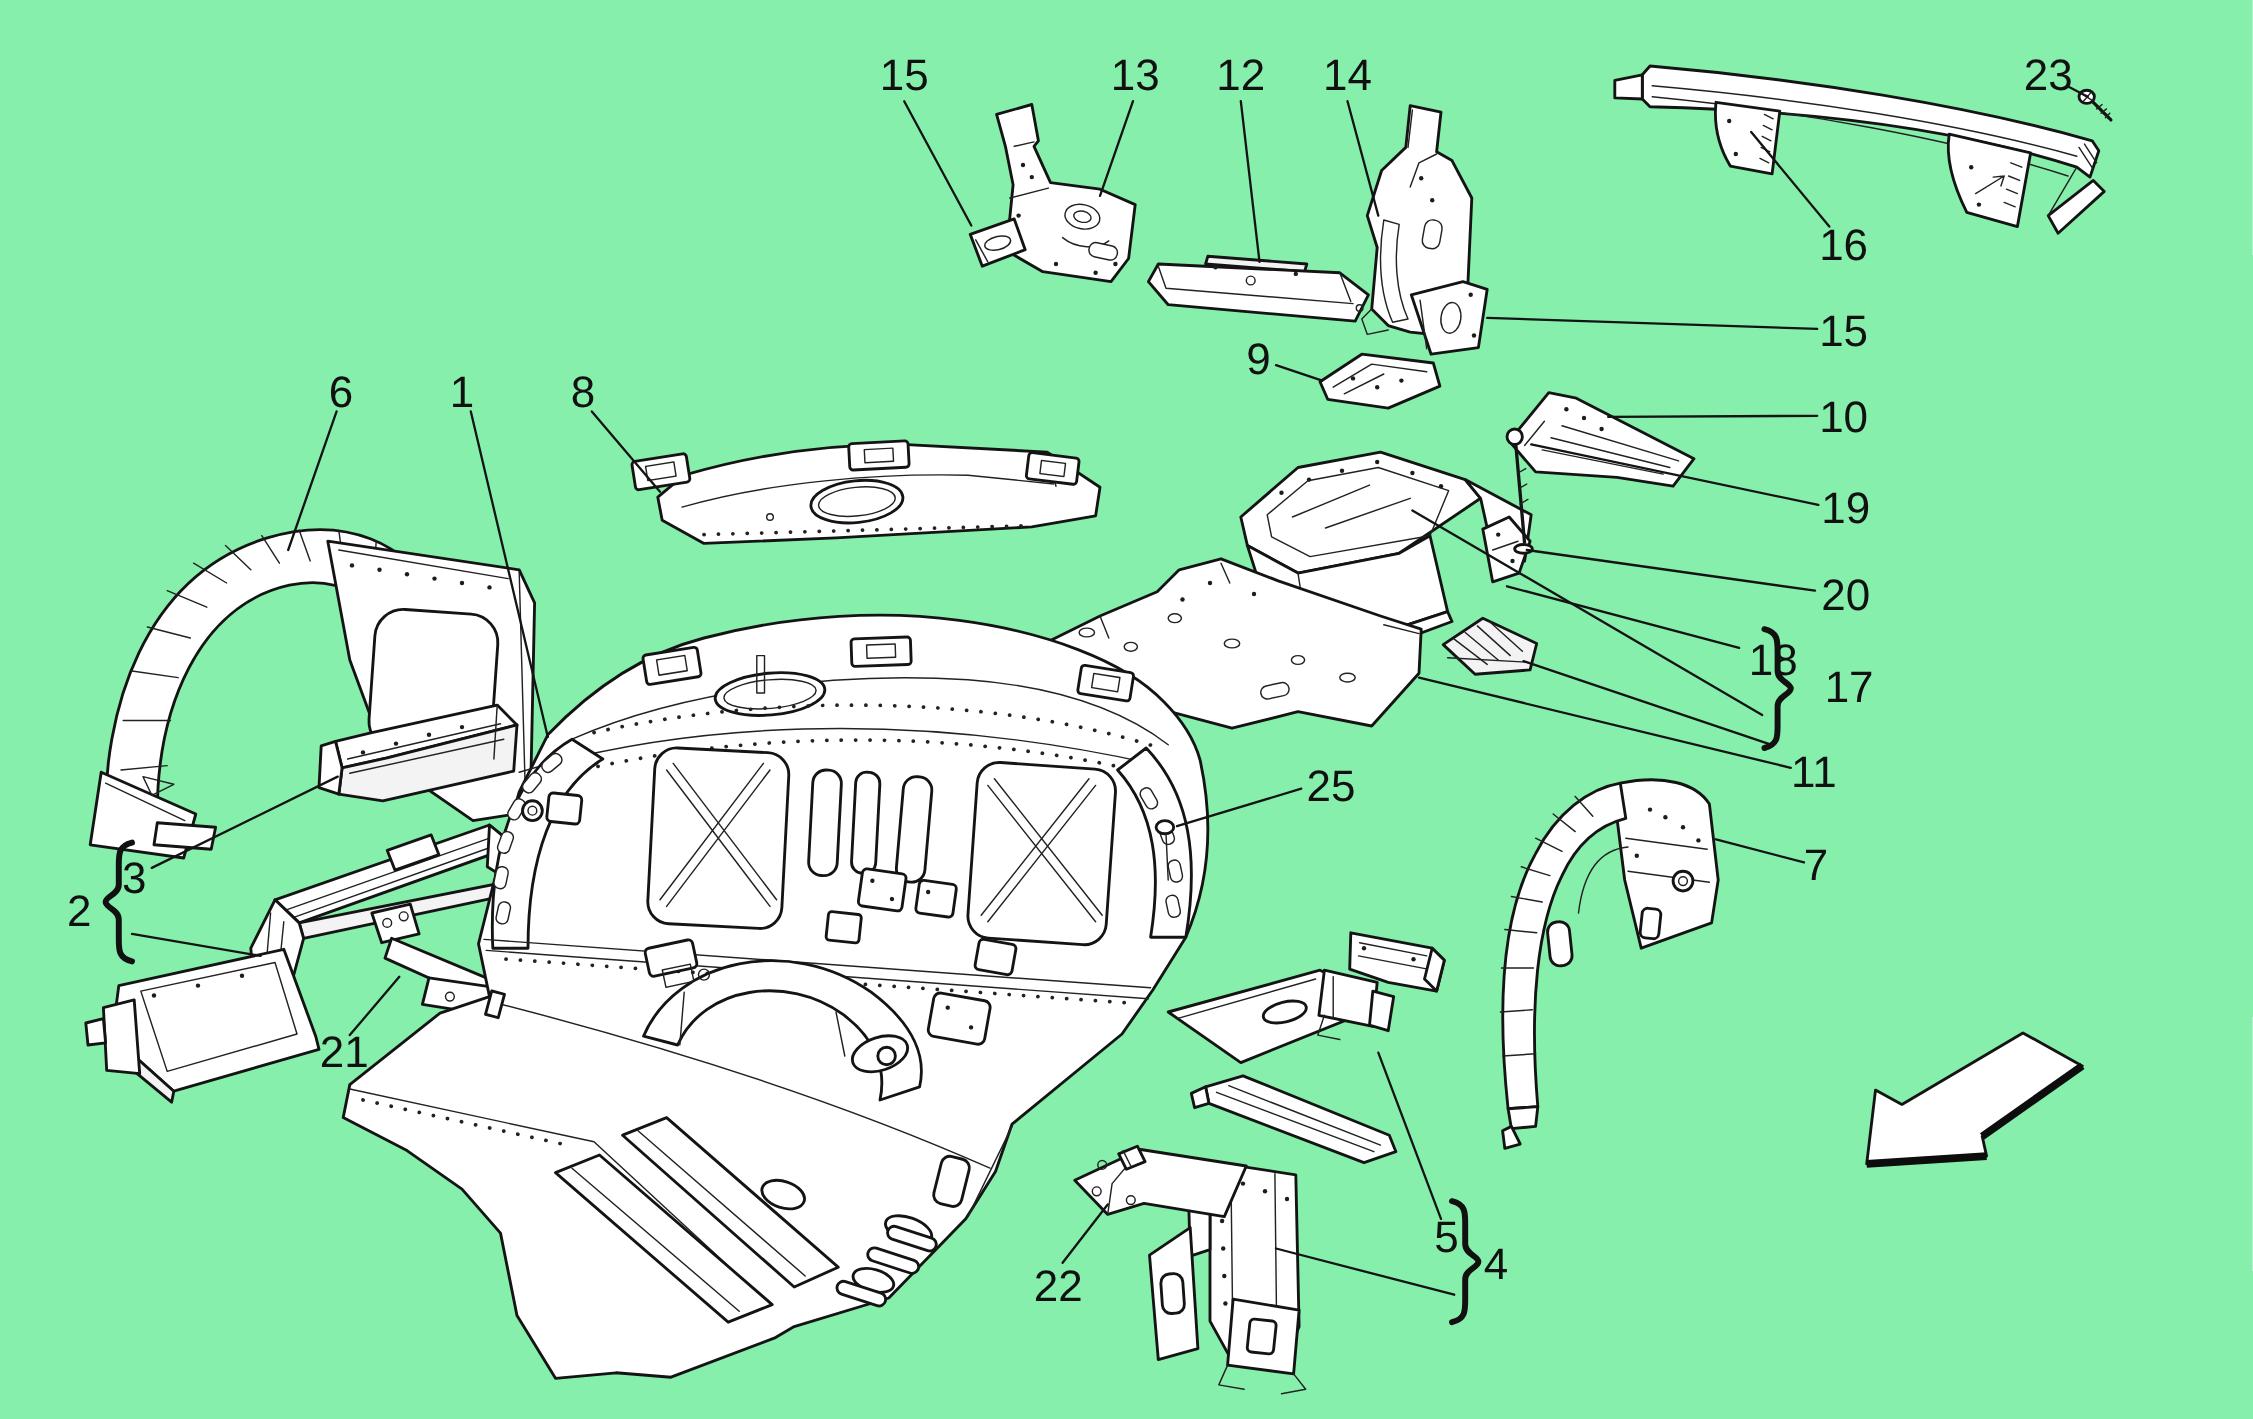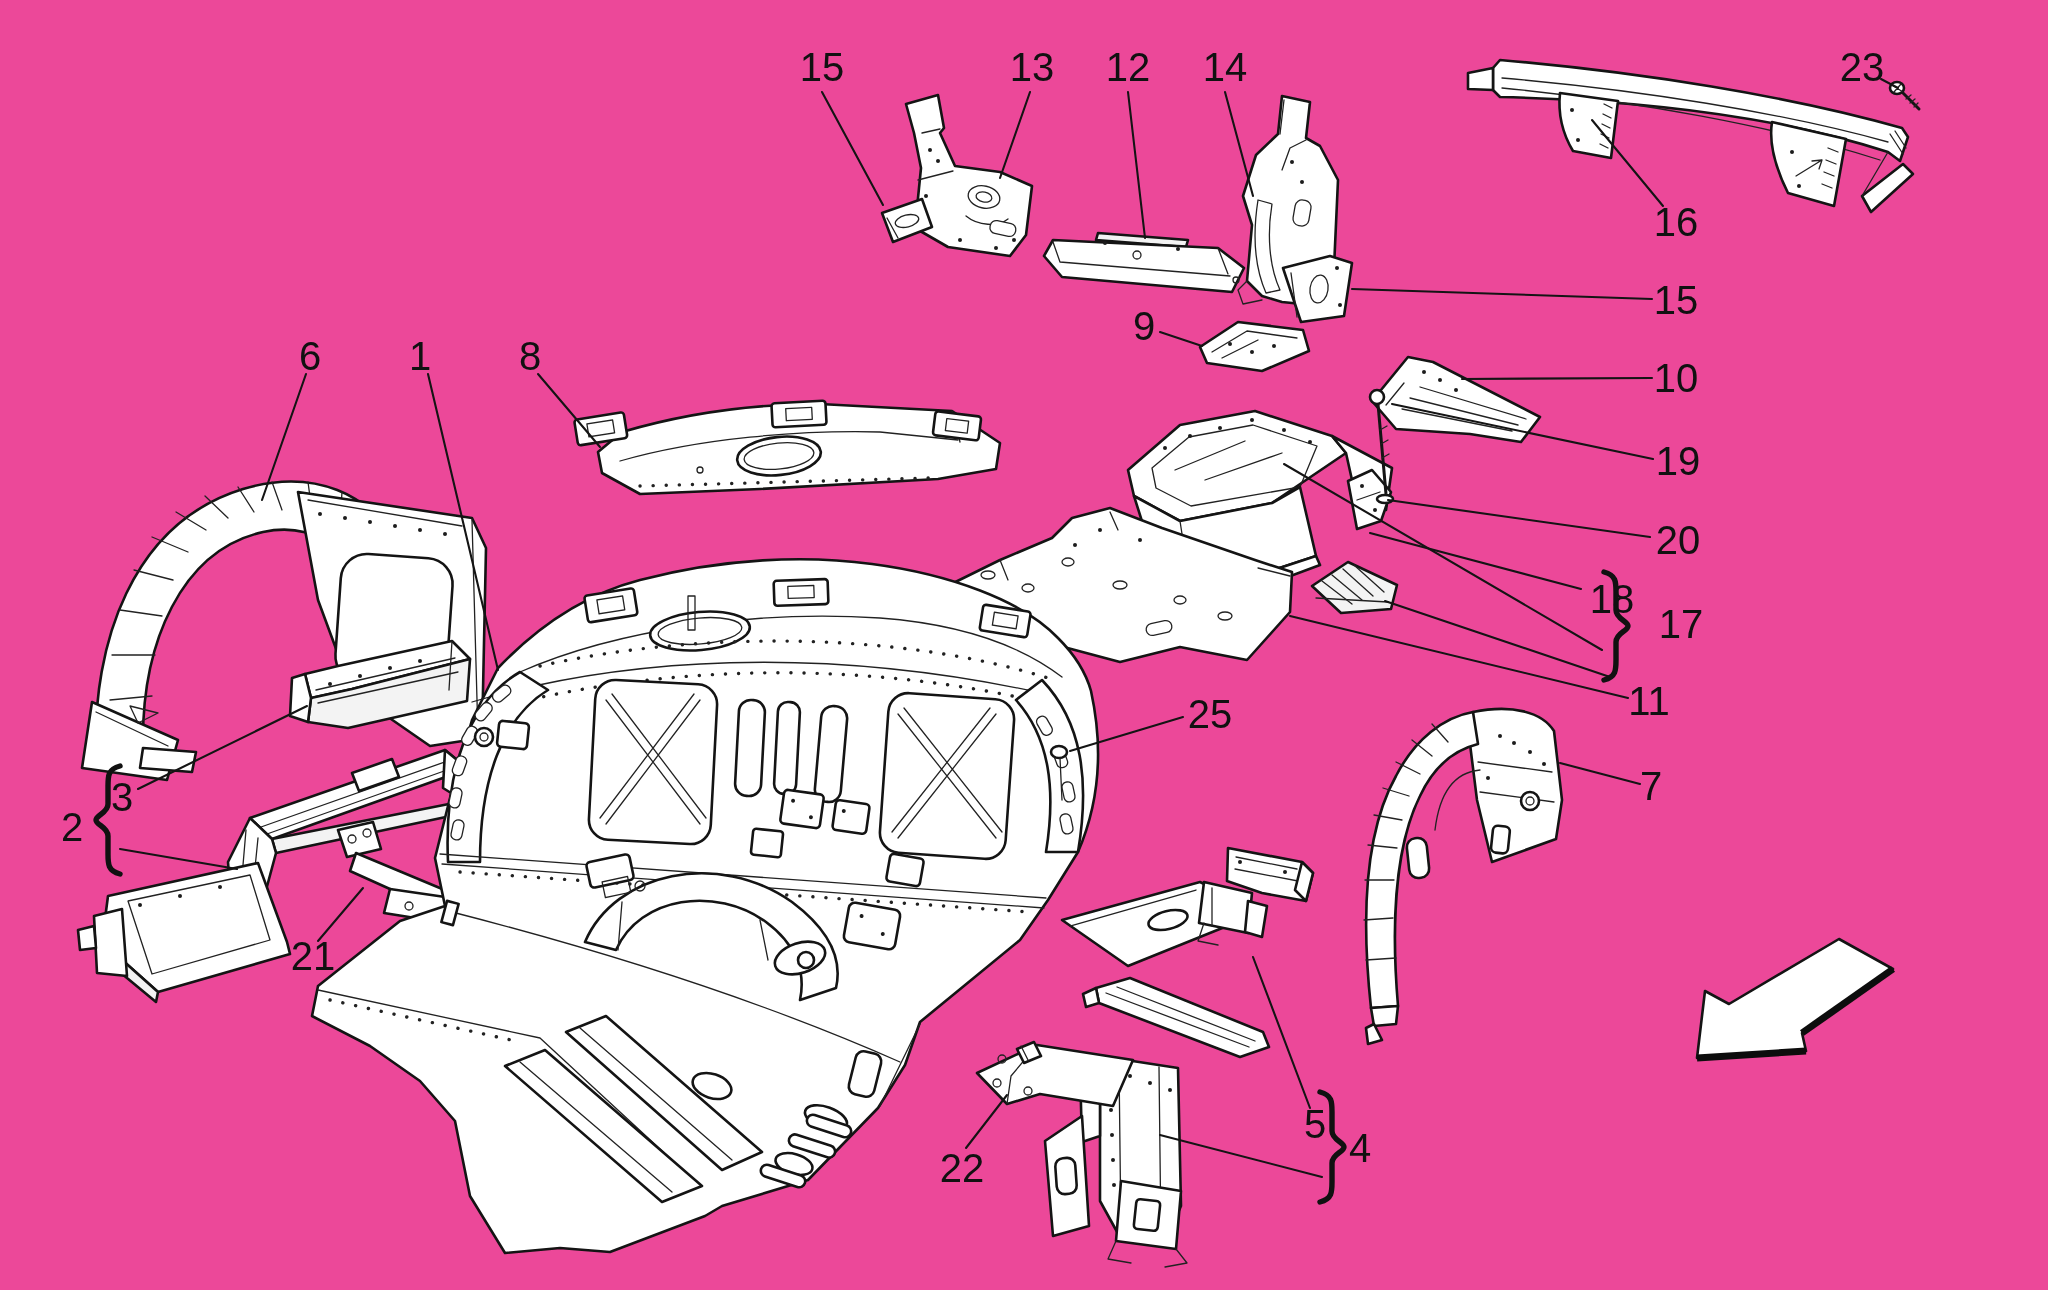--- a/index.html
+++ b/index.html
@@ -1,16 +1,16 @@
 <!DOCTYPE html>
 <html><head>
 <meta charset="utf-8">
 <style>
   html,body{margin:0;padding:0;background:#ffffff;}
-  .canvas{position:relative;width:2048px;height:1290px;background:#ec4899;overflow:hidden;
+  .canvas{position:relative;width:2048px;height:1290px;background:#86efac;overflow:hidden;
           font-family:"Liberation Sans", sans-serif;}
   svg{display:block}
   .o    {fill:#ffffff;stroke:#141414;stroke-width:2.6;stroke-linejoin:round;stroke-linecap:round;}
   .shade{fill:#f3f3f3;}
   .thin {fill:none;stroke:#222222;stroke-width:1.3;stroke-linejoin:round;stroke-linecap:round;}
   .thno {fill:#ffffff;stroke:#222222;stroke-width:1.3;stroke-linejoin:round;}
   .dots {fill:none;stroke:#222222;stroke-width:3.4;stroke-dasharray:0.1 13;stroke-linecap:round;}
   .dot  {fill:#1c1c1c;stroke:none;}
   .leader{stroke:#141414;stroke-width:2.1;fill:none;stroke-linecap:round;}
   .callout{font-family:"Liberation Sans", sans-serif;fill:#111111;}

